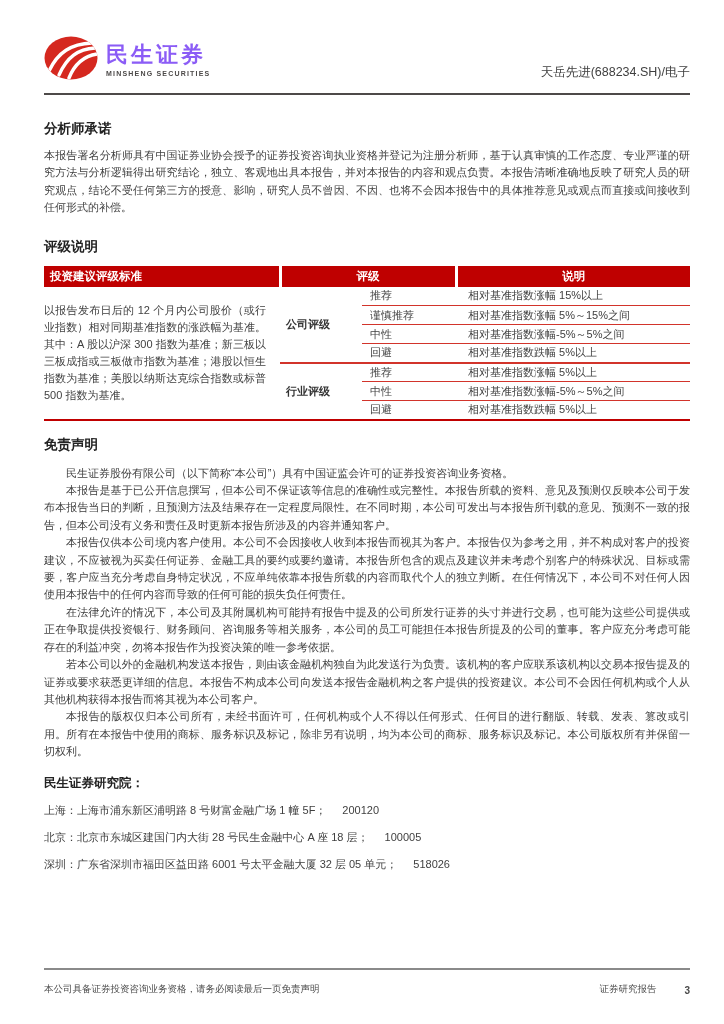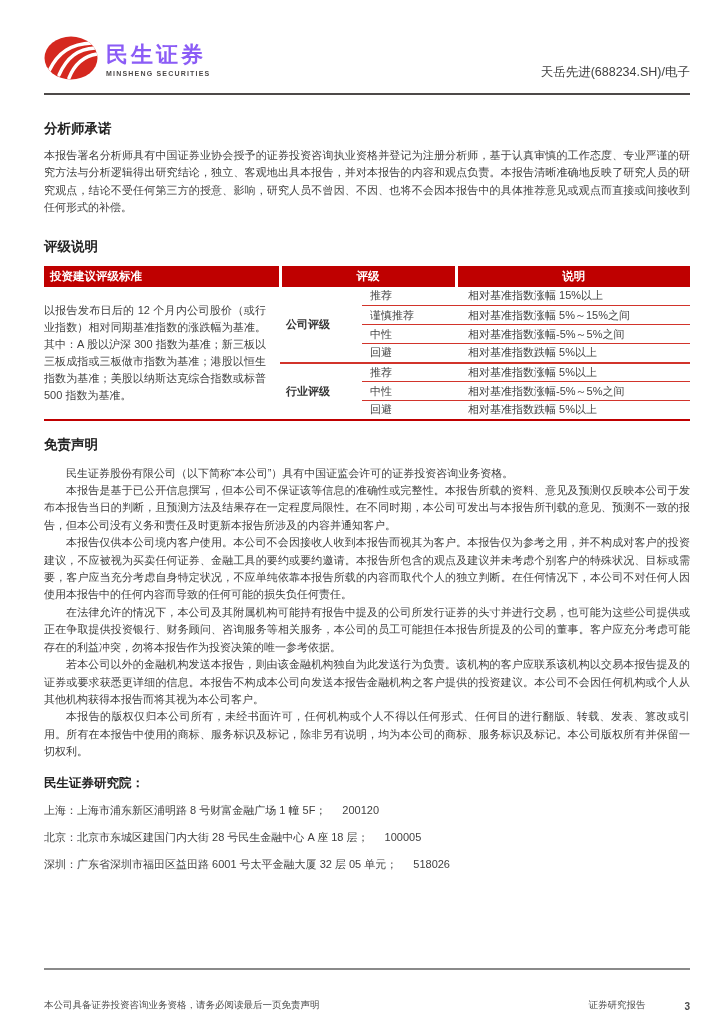--- a/index.html
+++ b/index.html
@@ -51,21 +51,21 @@
   
   .institute-title { font-size:12.5px; font-weight:bold; color:#222; margin-top:14px; margin-bottom:5px; }
   .office-line { font-size:11px; color:#3f3f3f; line-height:27px; }
   .office-line .zip { margin-left:16px; }
 
   
   .footer { position:absolute; left:44px; right:34px; top:968px;
             border-top:2px solid #8a8a8a; padding-top:13px;
             display:flex; justify-content:space-between; align-items:baseline;
             font-size:9.5px; color:#4a4a4a; }
-  .footer-right { display:flex; gap:39px; align-items:flex-end;margin-top:16px; }
+  .footer-right { display:flex; gap:28px; align-items:flex-end; }
   .page-num { font-weight:bold; font-size:10px; }
 </style>
 </head>
 <body>
 
 <div class="page">
   <div class="content">
 
     <div class="brand-row">
       <div class="logo">

